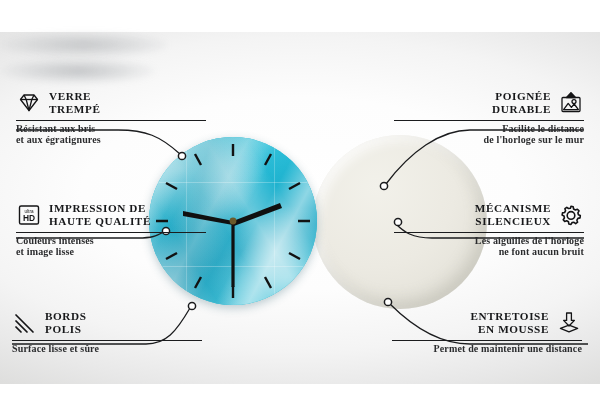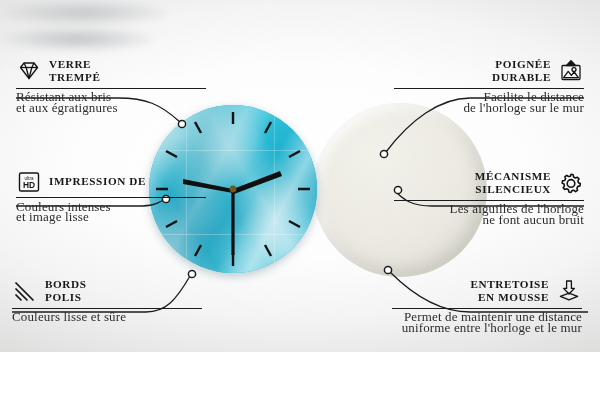--- a/index.html
+++ b/index.html
@@ -6,37 +6,39 @@
   body{
     width:600px;height:400px;overflow:hidden;
     font-family:"Liberation Serif",serif;
     background:#ffffff;
   }
   #stage{
     position:relative;width:600px;height:352px;
     background:
       radial-gradient(ellipse 520px 230px at 50% 46%, #ffffff 0%, #fdfdfd 42%, #f4f4f4 68%, #e8e8e8 86%, #dededd 100%),
       linear-gradient(#ffffff 0%, #fbfbfb 40%, #ededed 68%, #c9c9c9 92%, #bdbdbd 100%);
+    margin-top: 32px;
   }
   
   .feat{position:absolute;width:190px;}
   .feat .head{display:flex;align-items:center;gap:7px;}
   .feat.right .head{justify-content:flex-end;}
   .feat .titles{
     font-family:"Liberation Serif",serif;
     font-weight:bold;font-size:11.2px;line-height:13.4px;
     letter-spacing:.6px;color:#17181a;text-transform:uppercase;
   }
   .feat.left .titles{text-align:left;}
   .feat.right .titles{text-align:right;}
   .feat .rule{height:0;border-top:1.3px solid #1b1c1e;margin-top:3px;}
   .feat .desc{
     font-family:"Liberation Serif",serif;
-    font-size:13px;line-height:10.2px;color:#2b2c2e;margin-top:3.5px;
+    font-size:10px;line-height:10.2px;color:#2b2c2e;margin-top:3.5px;
     letter-spacing:.15px;
+    font-weight:bold;
   }
   .feat.right .desc{text-align:right;}
   .ico{width:26px;height:24px;flex:0 0 26px;display:block;}
   .ico svg{display:block;width:26px;height:24px;}
 
   
   #f-verre   {left:16px; top:58px;}
   #f-impr    {left:16px; top:170px;}
   #f-bords   {left:12px; top:278px;}
   
@@ -190,20 +192,21 @@
     <div class="head">
       <span class="ico">
         <svg viewBox="0 0 26 24">
           <rect x="3.5" y="3" width="19" height="18" rx="1.6" fill="none" stroke="#141416" stroke-width="1.4"></rect>
           <text x="13" y="10.4" text-anchor="middle" font-family="Liberation Sans, sans-serif" font-size="4.6" fill="#141416">ultra</text>
           <text x="13" y="18.2" text-anchor="middle" font-family="Liberation Sans, sans-serif" font-size="8.4" font-weight="bold" fill="#141416">HD</text>
         </svg>
       </span>
       <div class="titles">
         <div>IMPRESSION DE</div>
+        <div>HAUTE QUALITÉ</div>
       </div>
     </div>
     <div class="rule"></div>
     <div class="desc">
       <div>Couleurs intenses</div>
       <div>et image lisse</div>
     </div>
   </div>
 
   <div class="feat left" id="f-bords">
@@ -217,21 +220,21 @@
         </g>
           </svg>
       </span>
       <div class="titles">
         <div>BORDS</div>
         <div>POLIS</div>
       </div>
     </div>
     <div class="rule"></div>
     <div class="desc">
-      <div>Couleurs lisse et sûre</div>
+      <div>Surface lisse et sûre</div>
     </div>
   </div>
 
   <div class="feat right" id="f-poignee">
     <div class="head">
       <div class="titles">
         <div>POIGNÉE</div>
         <div>DURABLE</div>
       </div>
       <span class="ico">
@@ -285,17 +288,16 @@
             <g fill="none" stroke="#141416" stroke-width="1.3" stroke-linejoin="round">
           <path d="M10.6,2 L15.4,2 L15.4,9.4 L18.4,9.4 L13,15 L7.6,9.4 L10.6,9.4 Z"></path>
           <path d="M13,14.2 L21.6,17.4 L13,20.8 L4.4,17.4 Z"></path>
         </g>
           </svg>
       </span>
     </div>
     <div class="rule"></div>
     <div class="desc">
       <div>Permet de maintenir une distance</div>
-      <div>uniforme entre l'horloge et le mur</div>
     </div>
   </div>
 
 </div>
 
 </body></html>

